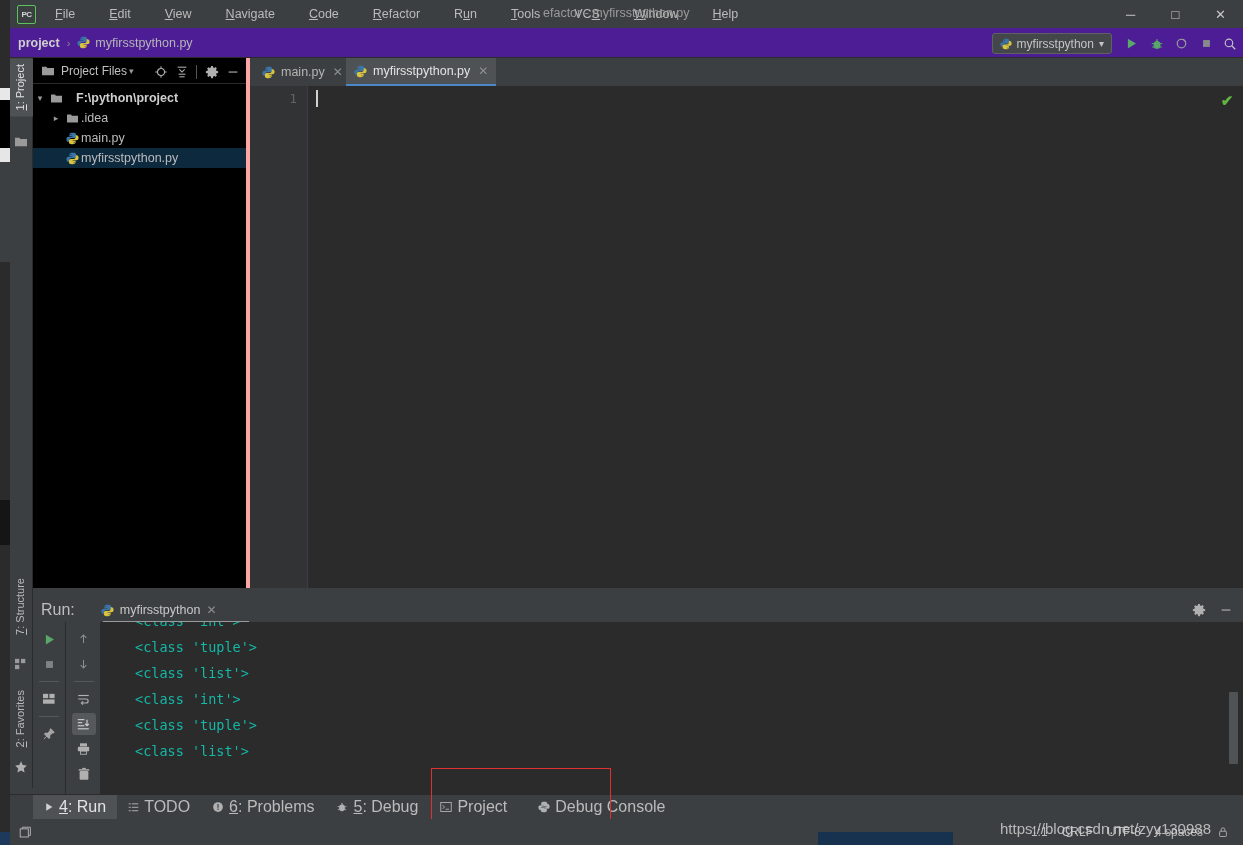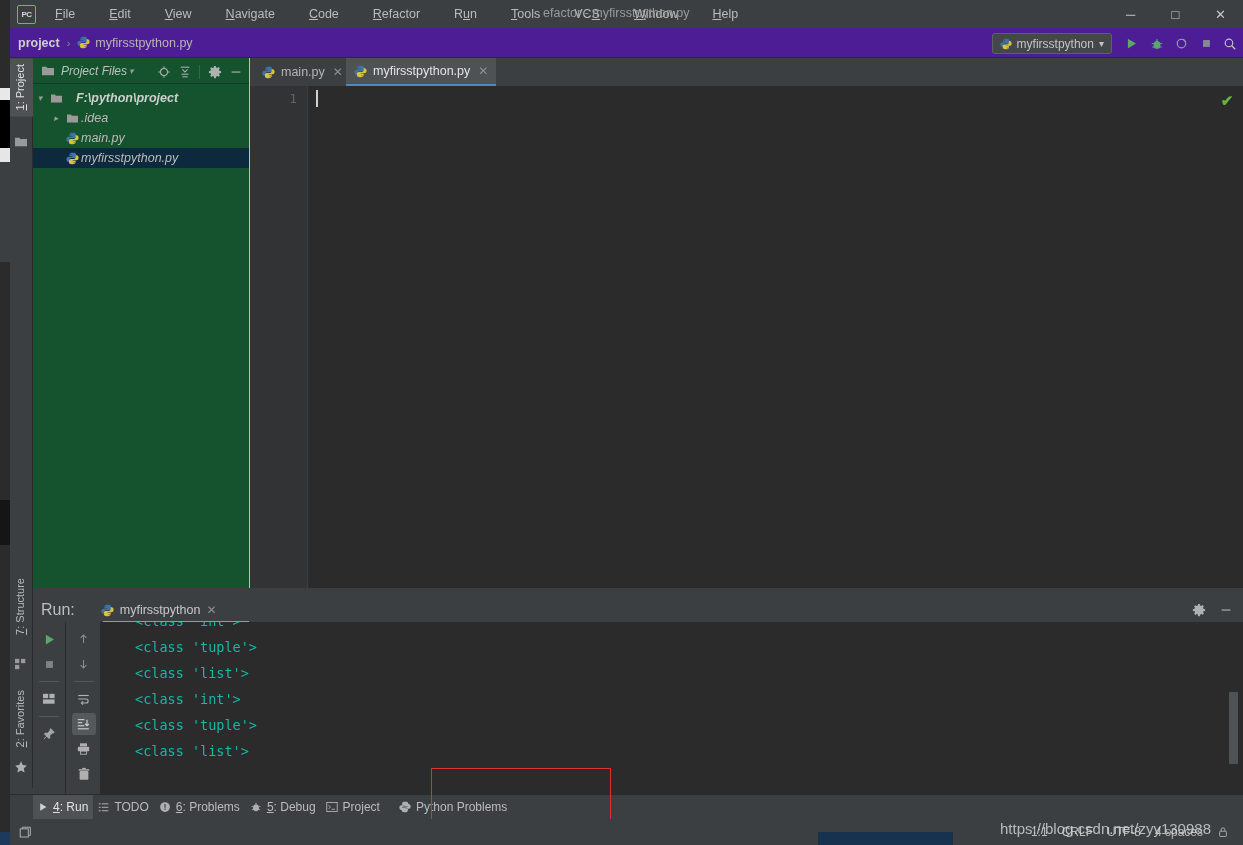--- a/index.html
+++ b/index.html
@@ -79,21 +79,21 @@
     writing-mode:vertical-rl; transform:rotate(180deg);
     font-size:11px; color:#b9b9b9; padding:6px 4px; cursor:default; white-space:nowrap;
   }
   .vtab.active { background:#4e5254; color:#e0e0e0; }
   .vtab u { text-decoration:underline; }
   .vicon { position:absolute; left:4px; width:15px; height:15px; }
 
   
   .projpanel {
     position:absolute; left:33px; top:58px; width:217px; height:530px;
-    background:#14532d; border-right:1px solid #fca5a5;font-style:italic;
+    background:#000000; border-right:4px solid #fca5a5;
   }
   .proj-head {
     height:26px; display:flex; align-items:center; padding-left:8px; gap:6px;
     border-bottom:1px solid #2b2b2b;
   }
   .proj-title { font-size:12px; color:#c0c0c0; }
   .proj-tools { position:absolute; right:4px; top:4px; display:flex; gap:2px; align-items:center; }
   .ptool { width:19px; height:19px; display:flex; align-items:center; justify-content:center; cursor:default; }
   .tree { padding-top:4px; }
   .trow {
@@ -192,22 +192,22 @@
     background:#4f5355; border-radius:1px;
   }
 
   
   .bottombar {
     position:absolute; left:10px; top:794px; width:1233px; height:25px;
     background:#3c3f41; display:flex; align-items:center;
     border-top:1px solid #2b2b2b;
   }
   .bbtn {
-    display:flex; align-items:center; gap:5px; height:25px; padding:0 5px;
-    font-size:12px; color:#bbbbbb; cursor:default;
+    display:flex; align-items:center; gap:5px; height:25px; padding:0 11px;
+    font-size:16px; color:#bbbbbb; cursor:default;
   }
   .bbtn.active { background:#4e5254; color:#e3e3e3; }
   .bbtn u { text-decoration:underline; }
   .redbox {
     position:absolute; left:431px; top:768px; width:180px; height:59px;
     border:1.5px solid #e03030; pointer-events:none;
   }
 
   
   .statusbar {
@@ -643,21 +643,21 @@
       </span>
       <span>Project</span>
     </div>
     <div class="bbtn" style="margin-left:9px;">
       <span>
         <svg width="12" height="12" viewBox="0 0 16 16">
           <path d="M7.7 1C5.5 1 4.2 1.7 4.2 3.3v1.9h3.7v.5H3.2c-1.6 0-2.7 1-2.7 3.1 0 2 1 3.2 2.4 3.2h1.2v-2c0-1.5 1.2-2.6 2.8-2.6h3.3c1.3 0 2.2-1 2.2-2.2V3.3C12.4 1.8 11 1 9.1 1H7.7z" fill="#aeb1b3"></path>
           <path d="M8.3 15c2.2 0 3.5-.7 3.5-2.3v-1.9H8.1v-.5h4.7c1.6 0 2.7-1 2.7-3.1 0-2-1-3.2-2.4-3.2h-1.2v2c0 1.5-1.2 2.6-2.8 2.6H5.8c-1.3 0-2.2 1-2.2 2.2v1.9C3.6 14.2 5 15 6.9 15h1.4z" fill="#aeb1b3"></path>
         </svg>
       </span>
-      <span>Python Problems</span>
+      <span>Debug Console</span>
     </div>
 
   </div>
 
   <div class="redbox"></div>
 
   <div class="statusbar">
     <div class="sb-left">
       <svg width="13" height="13" viewBox="0 0 16 16">
         <rect x="1.5" y="3.5" width="10" height="10" fill="none" stroke="#b0b0b0" stroke-width="1.2"></rect>

